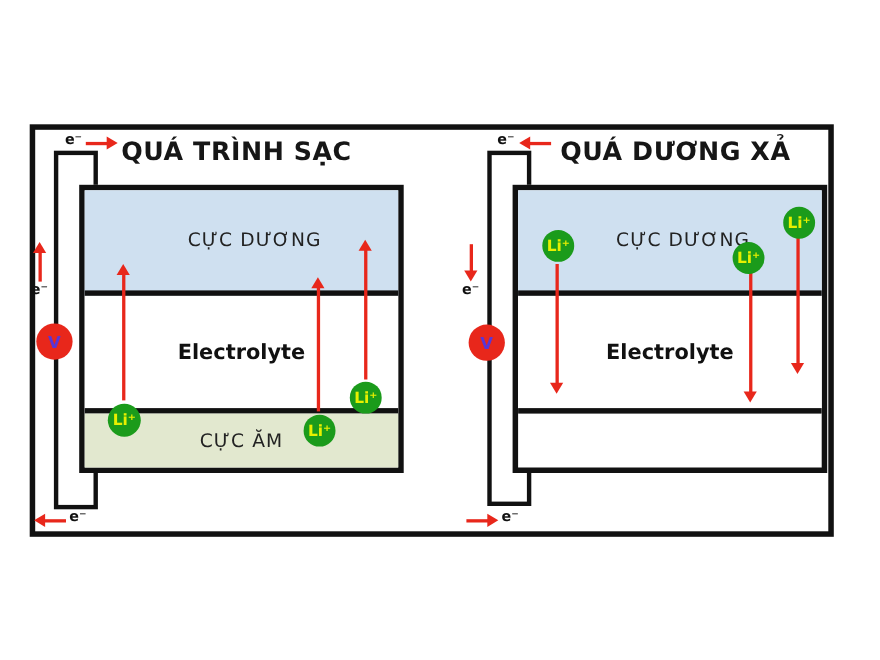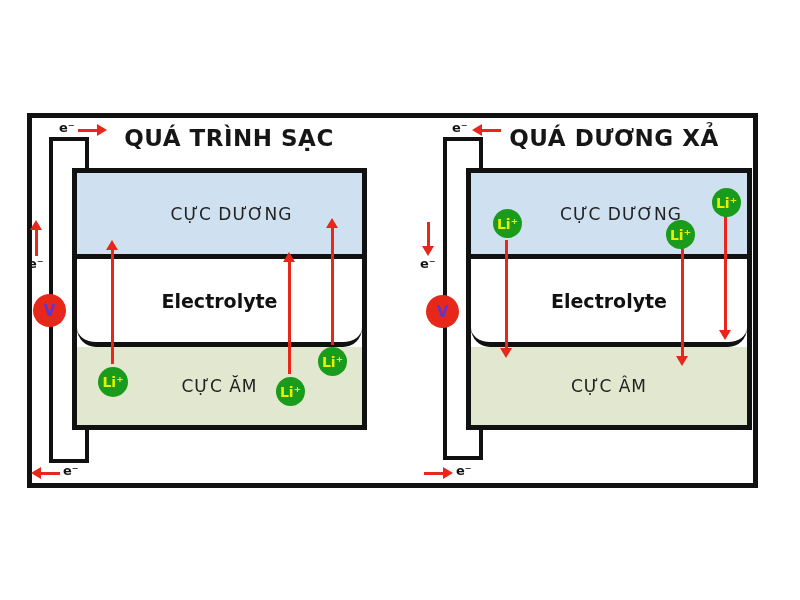--- a/index.html
+++ b/index.html
@@ -12,22 +12,22 @@
     border:5px solid var(--outline,#111);box-sizing:border-box;background:#fff;}
   
   .title{position:absolute;width:220px;text-align:center;font-size:23px;font-weight:bold;
     letter-spacing:.5px;color:#161616;white-space:nowrap;}
   
   .wire{position:absolute;box-sizing:border-box;border:4px solid var(--outline,#111);background:#fff;}
   
   .battery{position:absolute;box-sizing:border-box;border:5px solid var(--outline,#111);
     background:#fff;display:flex;flex-direction:column;}
   .layer{position:relative;display:flex;align-items:center;justify-content:center;box-sizing:border-box;}
-  .layer.cathode{height:86px;border-bottom:5px solid var(--outline,#111);background:var(--cathode-fill,#cfe0f0);padding-left:24px;}
-  .layer.electrolyte{height:88px;border-bottom:5px solid var(--outline,#111);background:var(--electrolyte-fill,#fff);border-radius:19px;}
+  .layer.cathode{height:96px;border-bottom:5px solid var(--outline,#111);background:var(--cathode-fill,#cfe0f0);padding-left:24px;}
+  .layer.electrolyte{height:107px;border-bottom:5px solid var(--outline,#111);background:var(--electrolyte-fill,#fff);}
   .layer.anode{flex:1;background:var(--anode-fill,#e2e8cf);}
   .layer-label{font-size:17px;letter-spacing:1px;color:#222;}
   .layer.electrolyte .layer-label{font-size:19px;font-weight:bold;letter-spacing:0;color:#111;}
   
   .volt{position:absolute;width:33px;height:33px;border-radius:50%;
     background:var(--voltmeter-fill,#e8271b);display:flex;align-items:center;justify-content:center;
     font-size:15px;font-weight:bold;color:var(--voltmeter-text,#5b35d5);}
   
   .ion{position:absolute;border-radius:50%;background:var(--ion-green,#1b9b1b);
     display:flex;align-items:center;justify-content:center;
@@ -58,21 +58,21 @@
     border-right:10px solid var(--arrow-red,#e8271b);}
 </style>
 </head>
 <body>
 
 <div id="stage">
 
   <div class="frame"></div>
 
   <div>
-    <div class="title" style="left:119px;top:125px;">QUÁ TRÌNH SẠC</div>
+    <div class="title" style="left:105px;top:125px;">QUÁ TRÌNH SẠC</div>
 
     <div class="elabel" style="left:59px;top:120px;">e⁻</div>
     <div class="ha rt" style="left:78px;top:124px;width:29px;">
         <i class="ln"></i>
       </div>
 
     <div class="wire" style="left:49px;top:137px;width:40px;height:326px;"></div>
 
     <div class="va up" style="left:30px;top:220px;height:36px;">
         <i class="ln"></i>
@@ -128,23 +128,20 @@
       </div>
     <div class="elabel" style="left:420px;top:256px;">e⁻</div>
 
     <div class="battery" style="left:466px;top:168px;width:286px;height:262px;">
       <div class="layer cathode">
         <span class="layer-label">CỰC DƯƠNG</span>
       </div>
       <div class="layer electrolyte">
         <span class="layer-label">Electrolyte</span>
       </div>
-      <div class="layer anode">
-        <span class="layer-label">CỰC ÂM</span>
-      </div>
     </div>
 
     <div class="va down" style="left:500px;top:240px;height:118px;">
         <i class="ln"></i>
       </div>
     <div class="va down" style="left:676px;top:248px;height:118px;">
         <i class="ln"></i>
       </div>
     <div class="va down" style="left:719px;top:216px;height:124px;">
         <i class="ln"></i>

